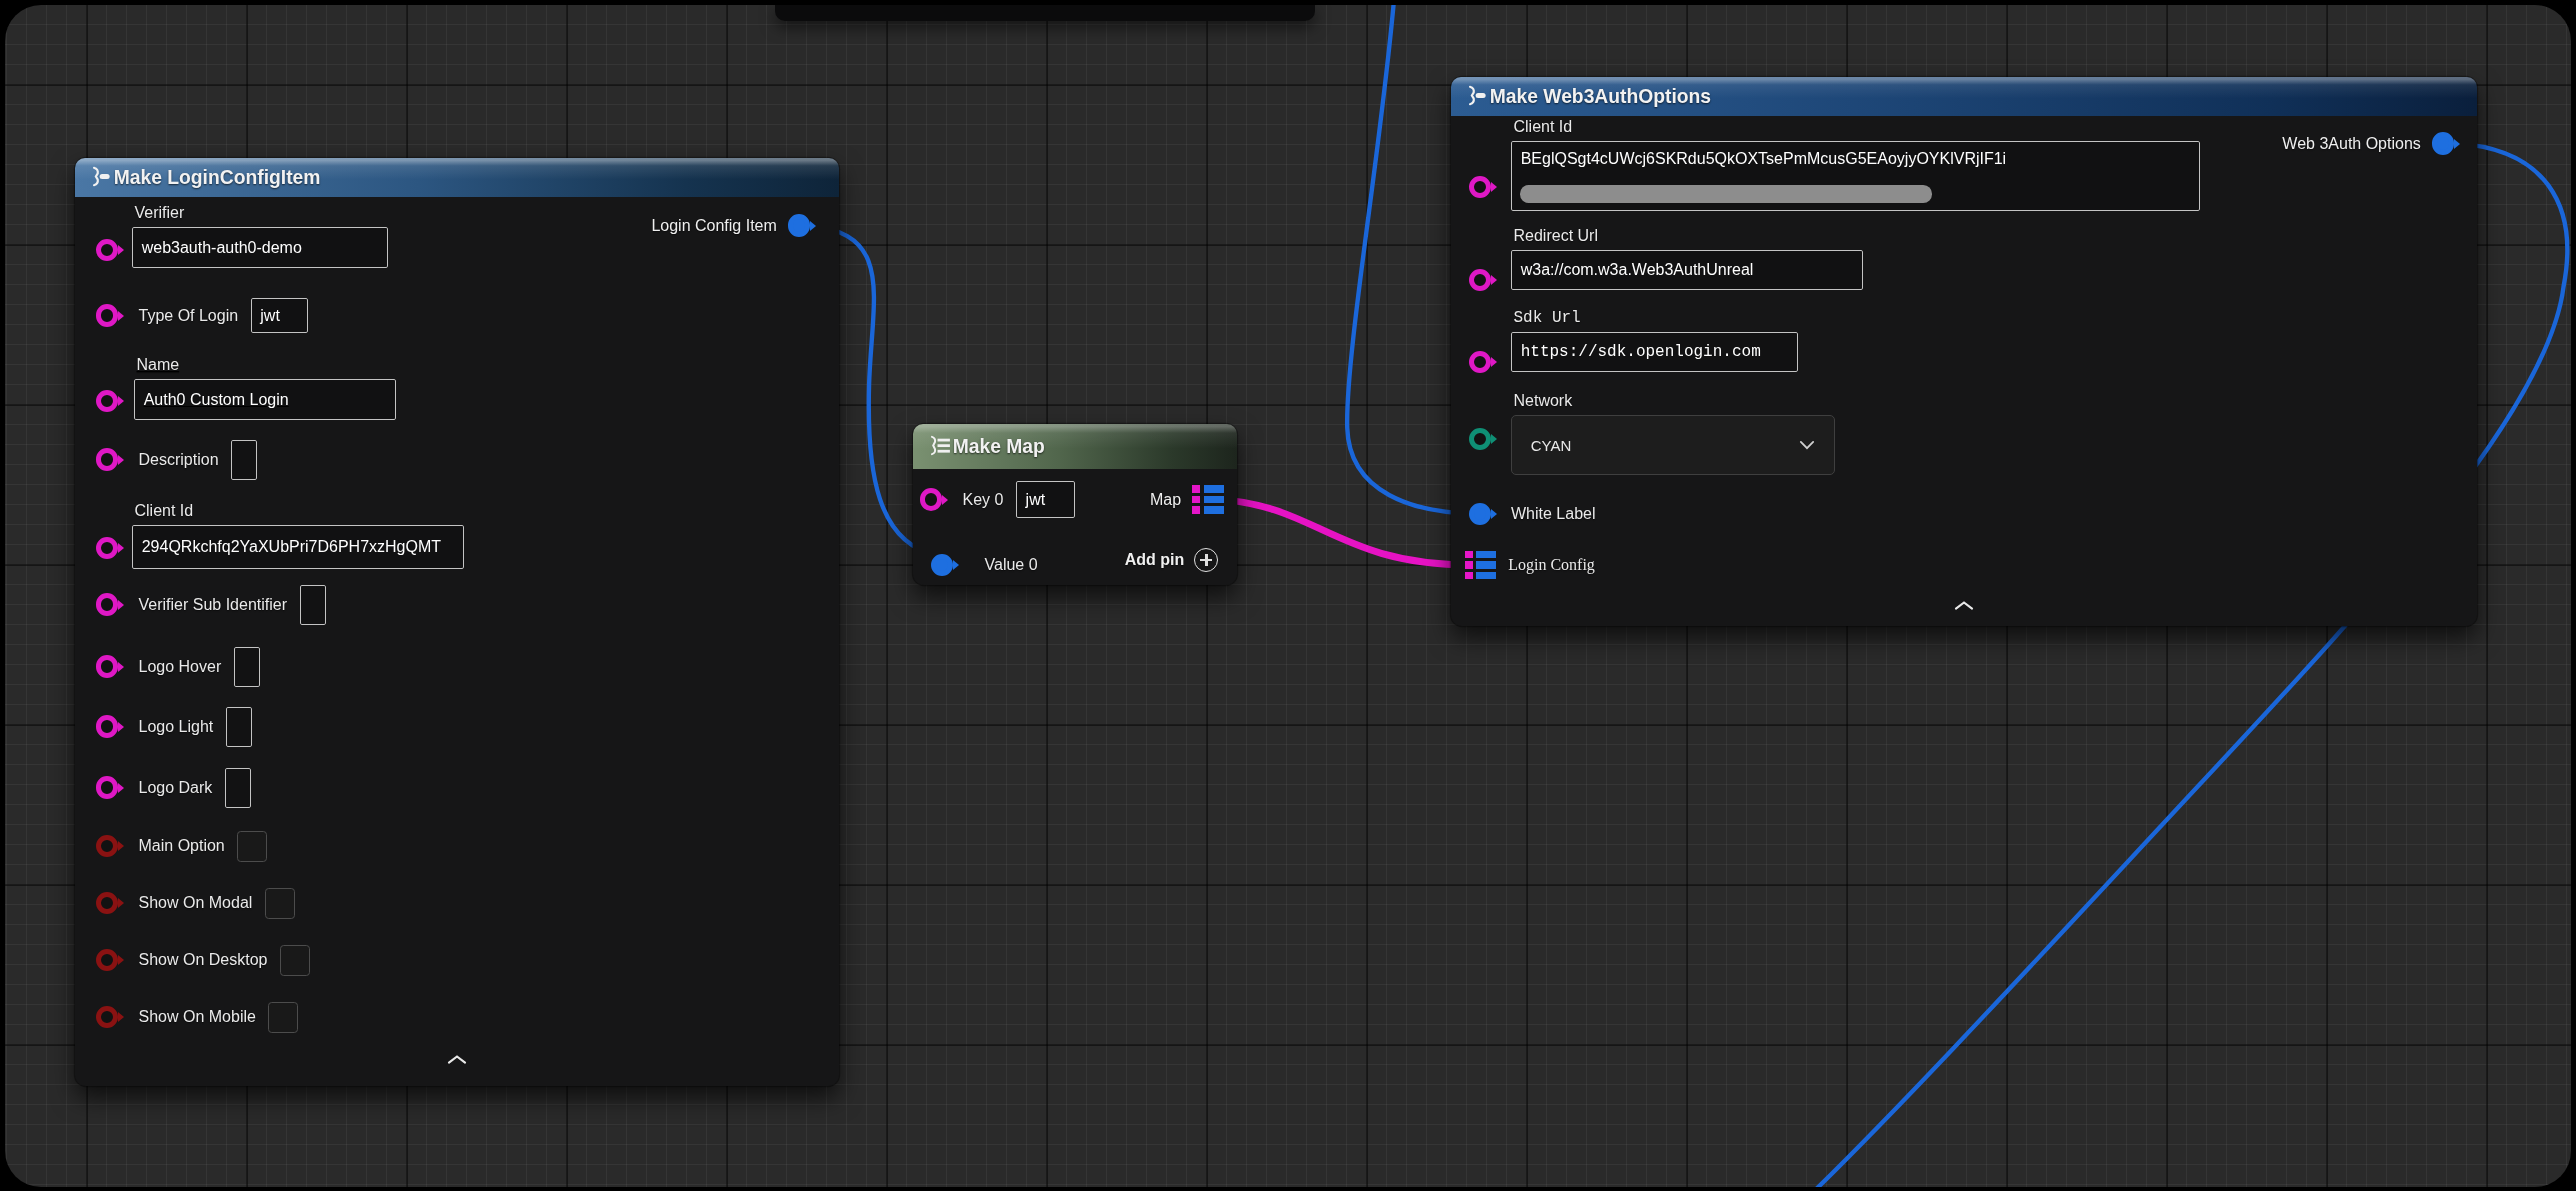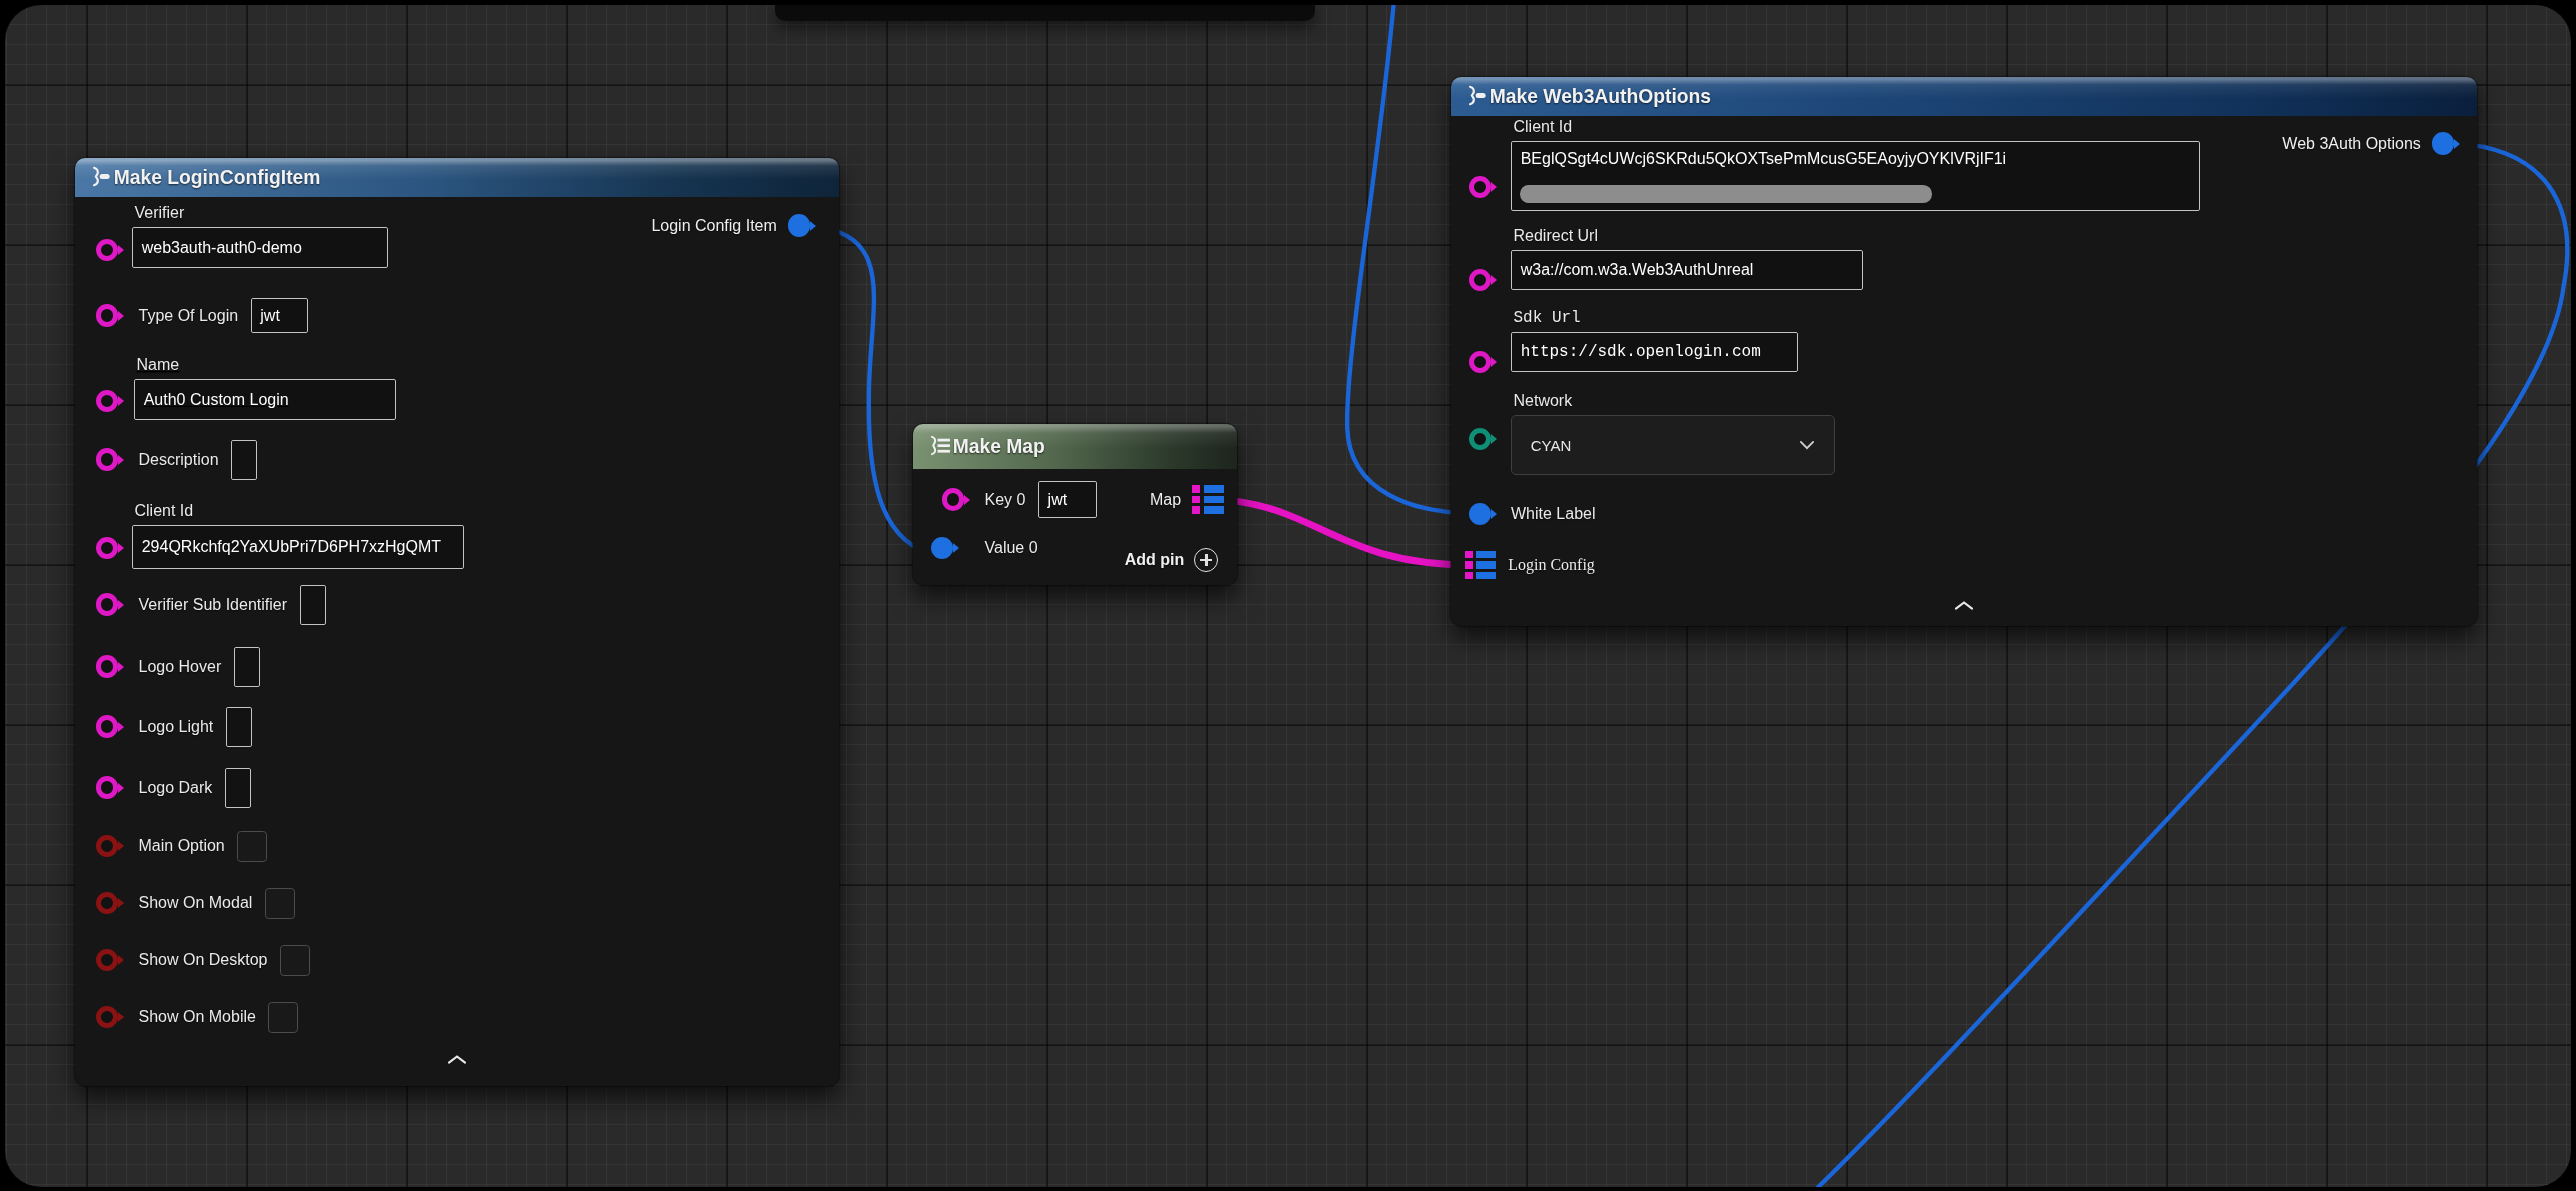--- a/index.html
+++ b/index.html
@@ -242,21 +242,21 @@
         <svg width="26" height="25" viewBox="0 0 42 40">
           <path d="M8 6 Q14 8 13 14 M13 26 Q14 32 8 34 M13 14 L10 20 L13 26" fill="none" stroke="#f0f0f0" stroke-width="3.2" stroke-linecap="round"></path>
           <rect x="17" y="9" width="20" height="4.5" fill="#f0f0f0"></rect>
           <rect x="17" y="18" width="20" height="4.5" fill="#f0f0f0"></rect>
           <rect x="17" y="27" width="20" height="4.5" fill="#f0f0f0"></rect>
         </svg>
       </span>
       <span class="title">Make Map</span>
     </div>
 
-    <div class="irow" style="left:29px;top:56px;height:39px;">
+    <div class="irow" style="left:7px;top:56px;height:39px;">
       <span class="pin c-string" style="position:relative;">
           <span class="ring"></span>
           <span class="arrow"></span>
         </span>
       <span class="flabel">Key 0</span>
       <div class="tfield" style="width:59px;height:37px;">
         <span>jwt</span>
       </div>
     </div>
 
@@ -265,21 +265,21 @@
       <span class="mapicon">
         <i class="mr0"></i>
           <b class="mr0"></b>
           <i class="mr1"></i>
           <b class="mr1"></b>
           <i class="mr2"></i>
           <b class="mr2"></b>
       </span>
     </div>
 
-    <div class="irow" style="left:17.5px;top:110px;height:27.4px;gap:24px;">
+    <div class="irow" style="left:17.5px;top:127px;height:27.4px;gap:24px;">
       <span class="pin filled c-obj" style="position:relative;">
           <span class="ring"></span>
           <span class="arrow"></span>
         </span>
       <span class="flabel">Value 0</span>
     </div>
 
     <div class="outrow addpin" style="top:122px;right:18.7px;height:27.4px;">
       <span class="outlabel" style="font-weight:700;">Add pin</span>
       <span class="plus-circ"></span>

